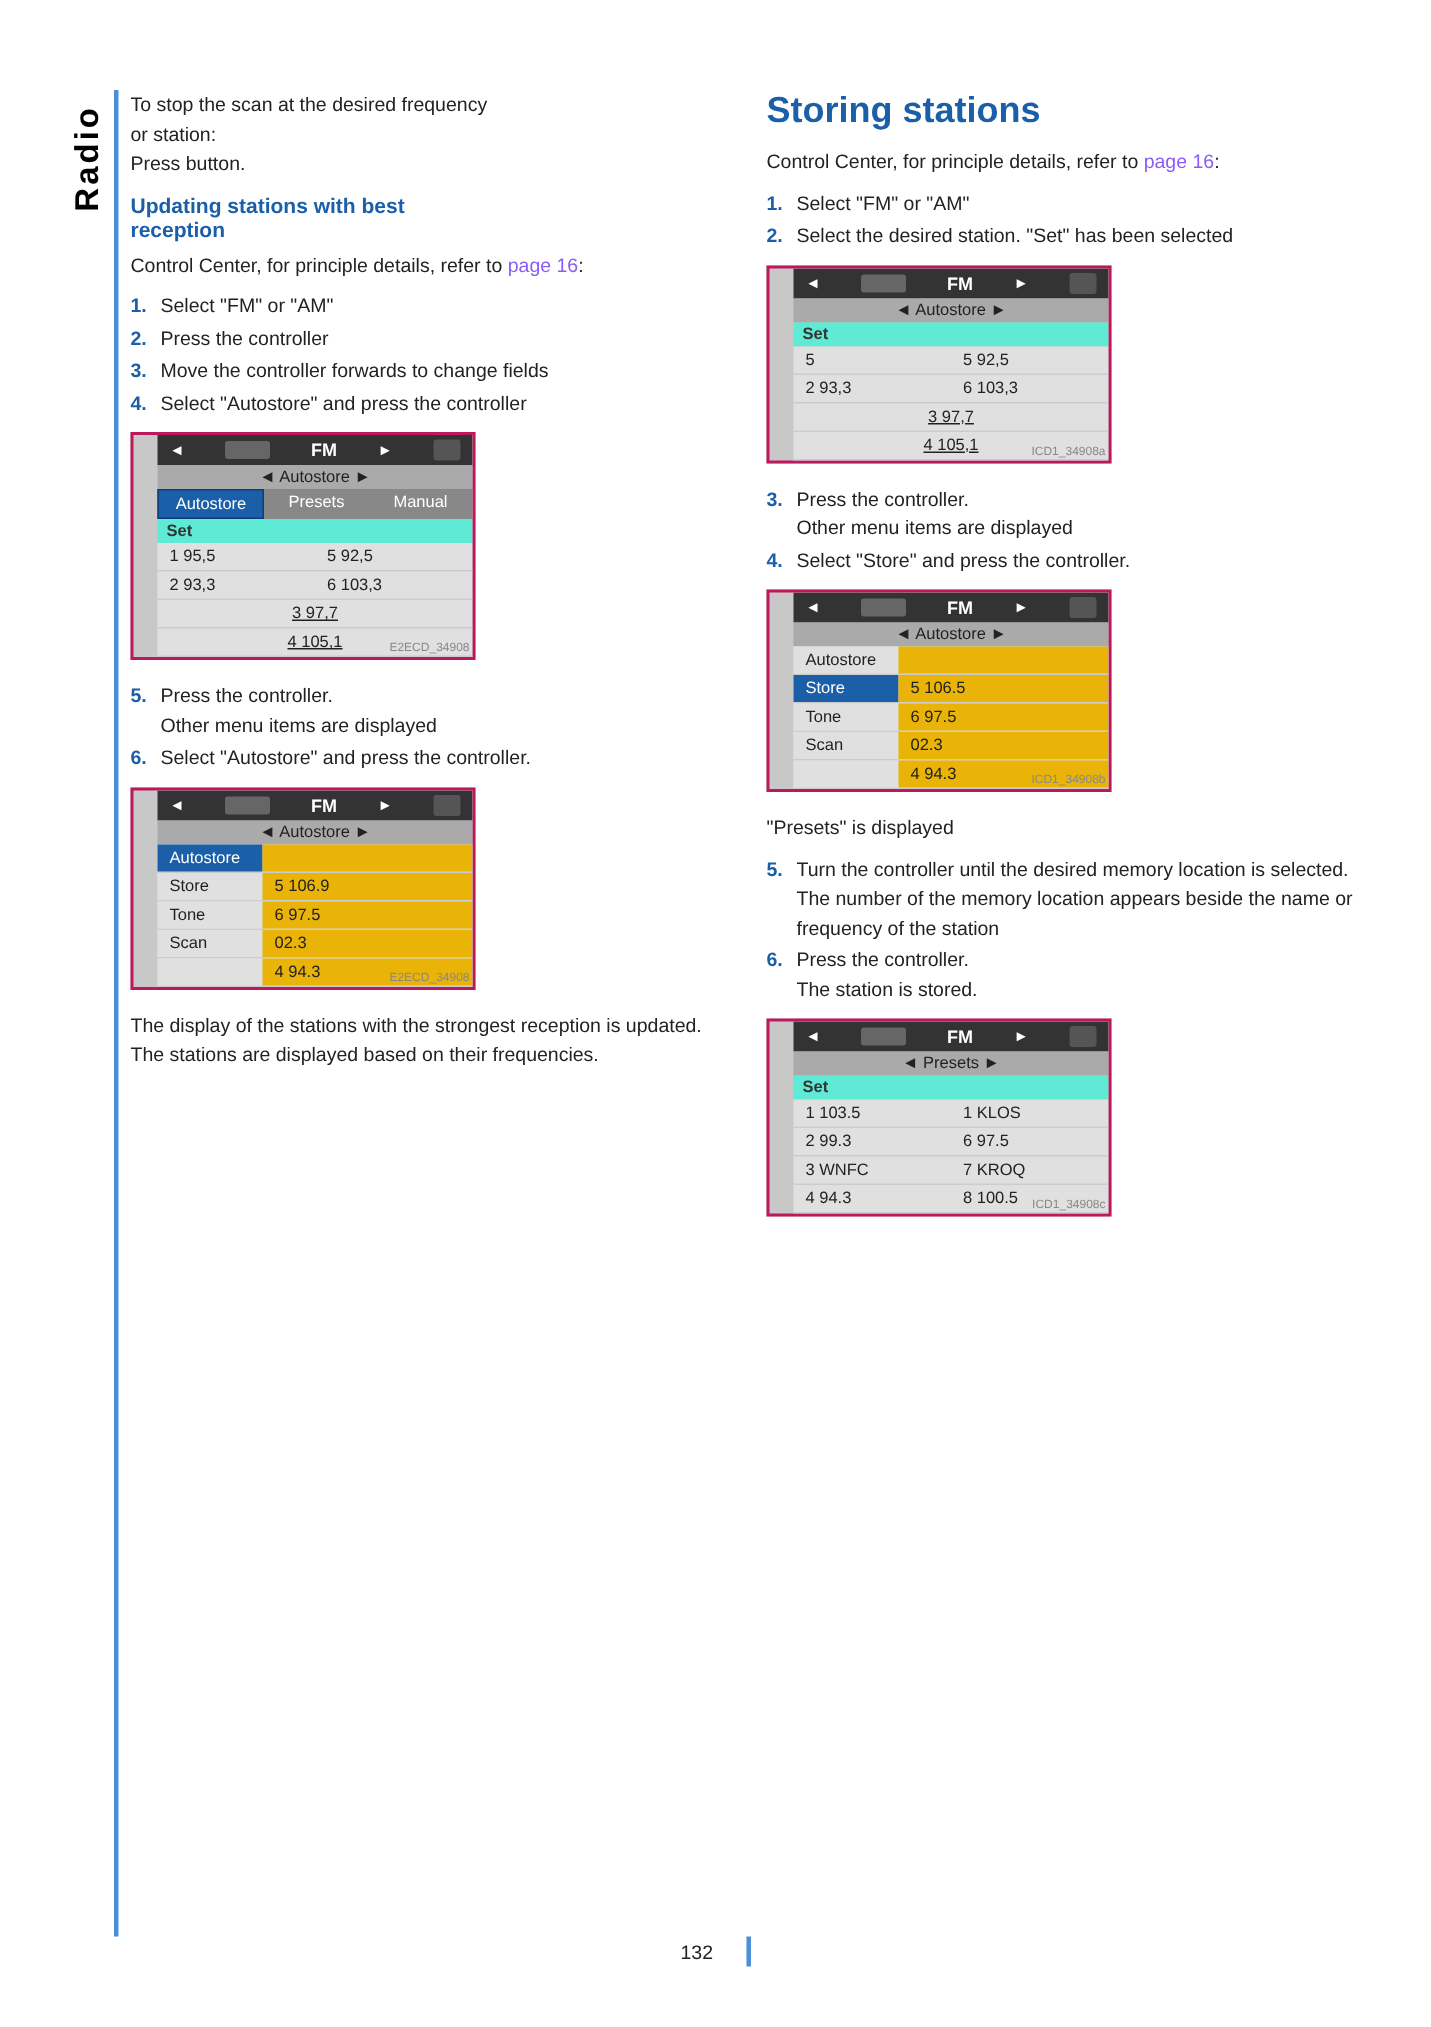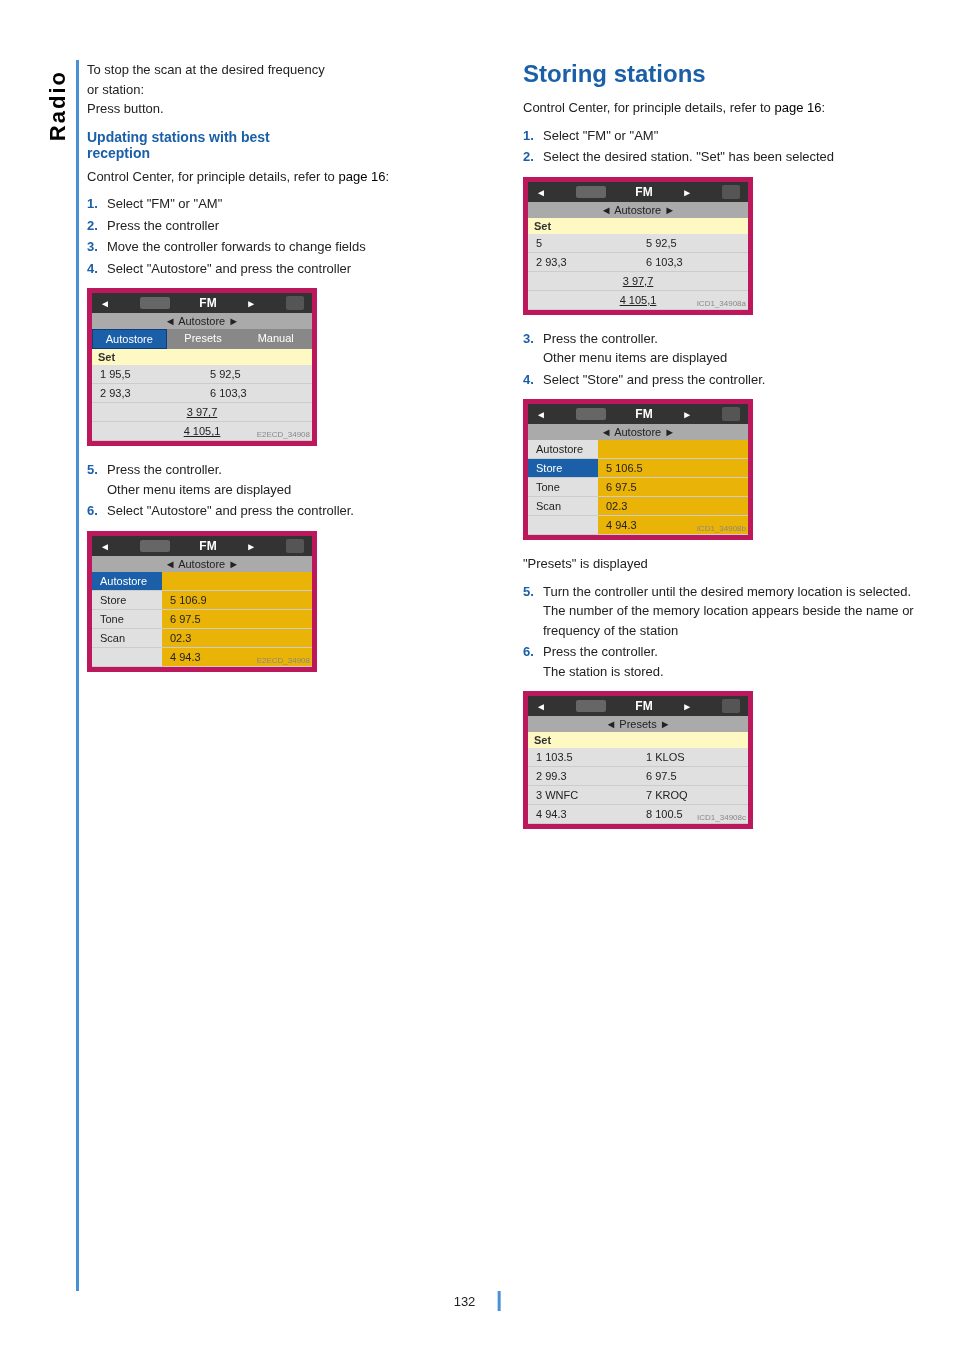--- a/index.html
+++ b/index.html
@@ -46,21 +46,21 @@
       background: #4a90d9;
       align-self: stretch;
       margin-right: 8px;
       flex-shrink: 0;
     }
 
     
     .content-area {
       display: flex;
       flex: 1;
-      gap: 46px;
+      gap: 34px;
     }
 
     .left-column {
       flex: 1;
       max-width: 390px;
     }
 
     .right-column {
       flex: 1;
       max-width: 400px;
@@ -106,32 +106,33 @@
     }
 
     .num {
       color: #1a5fa8;
       font-weight: bold;
       min-width: 14px;
     }
 
     
     .link-text {
-      color: #000000;
+      color: #8b5cf6;
     }
 
     
     .screen-mock {
-      border: 5px solid #be185d;
+      border: 2px solid #be185d;
       background: #c8c8c8;
       margin: 10px 0 14px 0;
       width: 230px;
       font-size: 12px;
       position: relative;
       overflow: hidden;
+      padding-left: 16px;
     }
 
     .screen-header {
       background: #333;
       color: #fff;
       display: flex;
       justify-content: space-between;
       align-items: center;
       padding: 3px 8px;
       font-size: 11px;
@@ -169,21 +170,21 @@
       cursor: pointer;
     }
 
     .screen-tab.active {
       background: #1a5fa8;
       color: #fff;
       border: 1px solid #0d3d7a;
     }
 
     .screen-set-row {
-      background: #fef9c3;
+      background: #5eead4;
       padding: 2px 6px;
       font-size: 11px;
       font-weight: bold;
       color: #333;
     }
 
     .screen-grid {
       display: grid;
       grid-template-columns: 1fr 1fr;
       background: #e0e0e0;
@@ -388,20 +389,21 @@
             <div class="screen-menu-value">02.3</div>
           </div>
           <div class="screen-menu-row">
             <div class="screen-menu-label"></div>
             <div class="screen-menu-value">4 94.3</div>
           </div>
         </div>
         <span class="watermark">E2ECD_34908</span>
       </div>
 
+      <p class="bottom-text">The display of the stations with the strongest reception is updated. The stations are displayed based on their frequencies.</p>
     </div>
 
     <div class="right-column">
 
       <div class="section-heading" style="font-size:24px; margin-top:0; margin-bottom:10px;">
         <span>Storing stations</span>
       </div>
 
       <p class="section-body">
         Control Center, for principle details, refer to <span class="link-text">page 16</span>:

